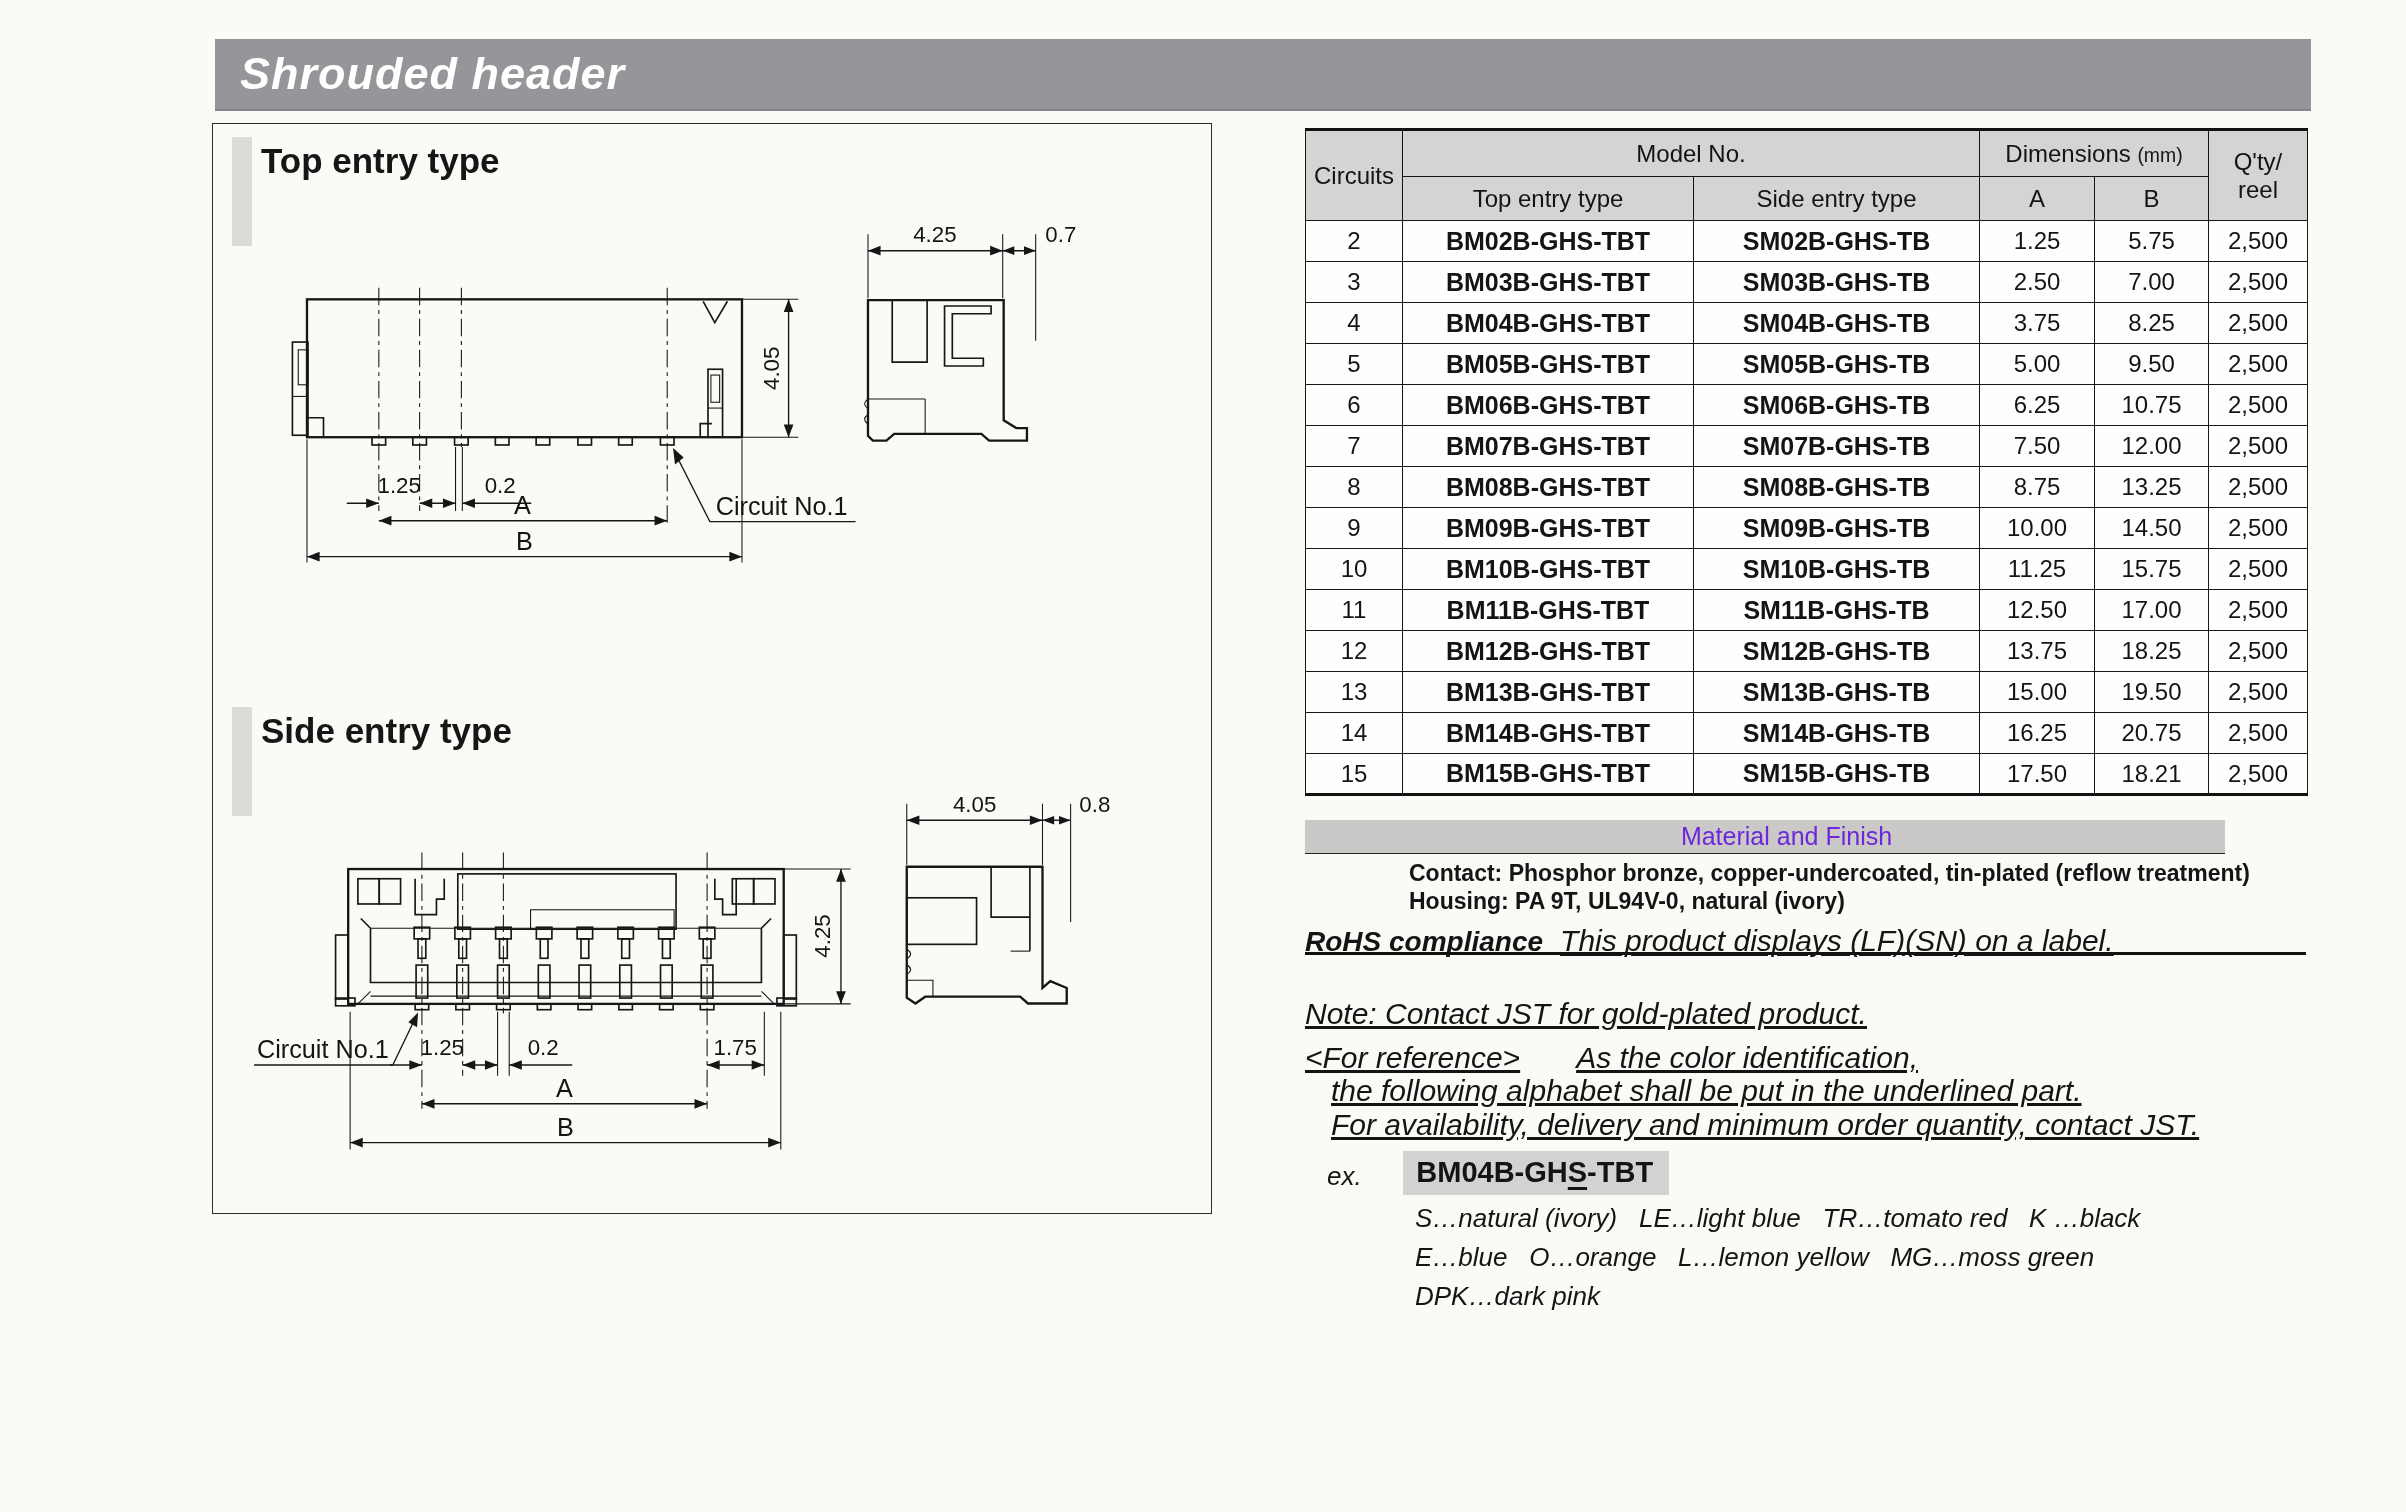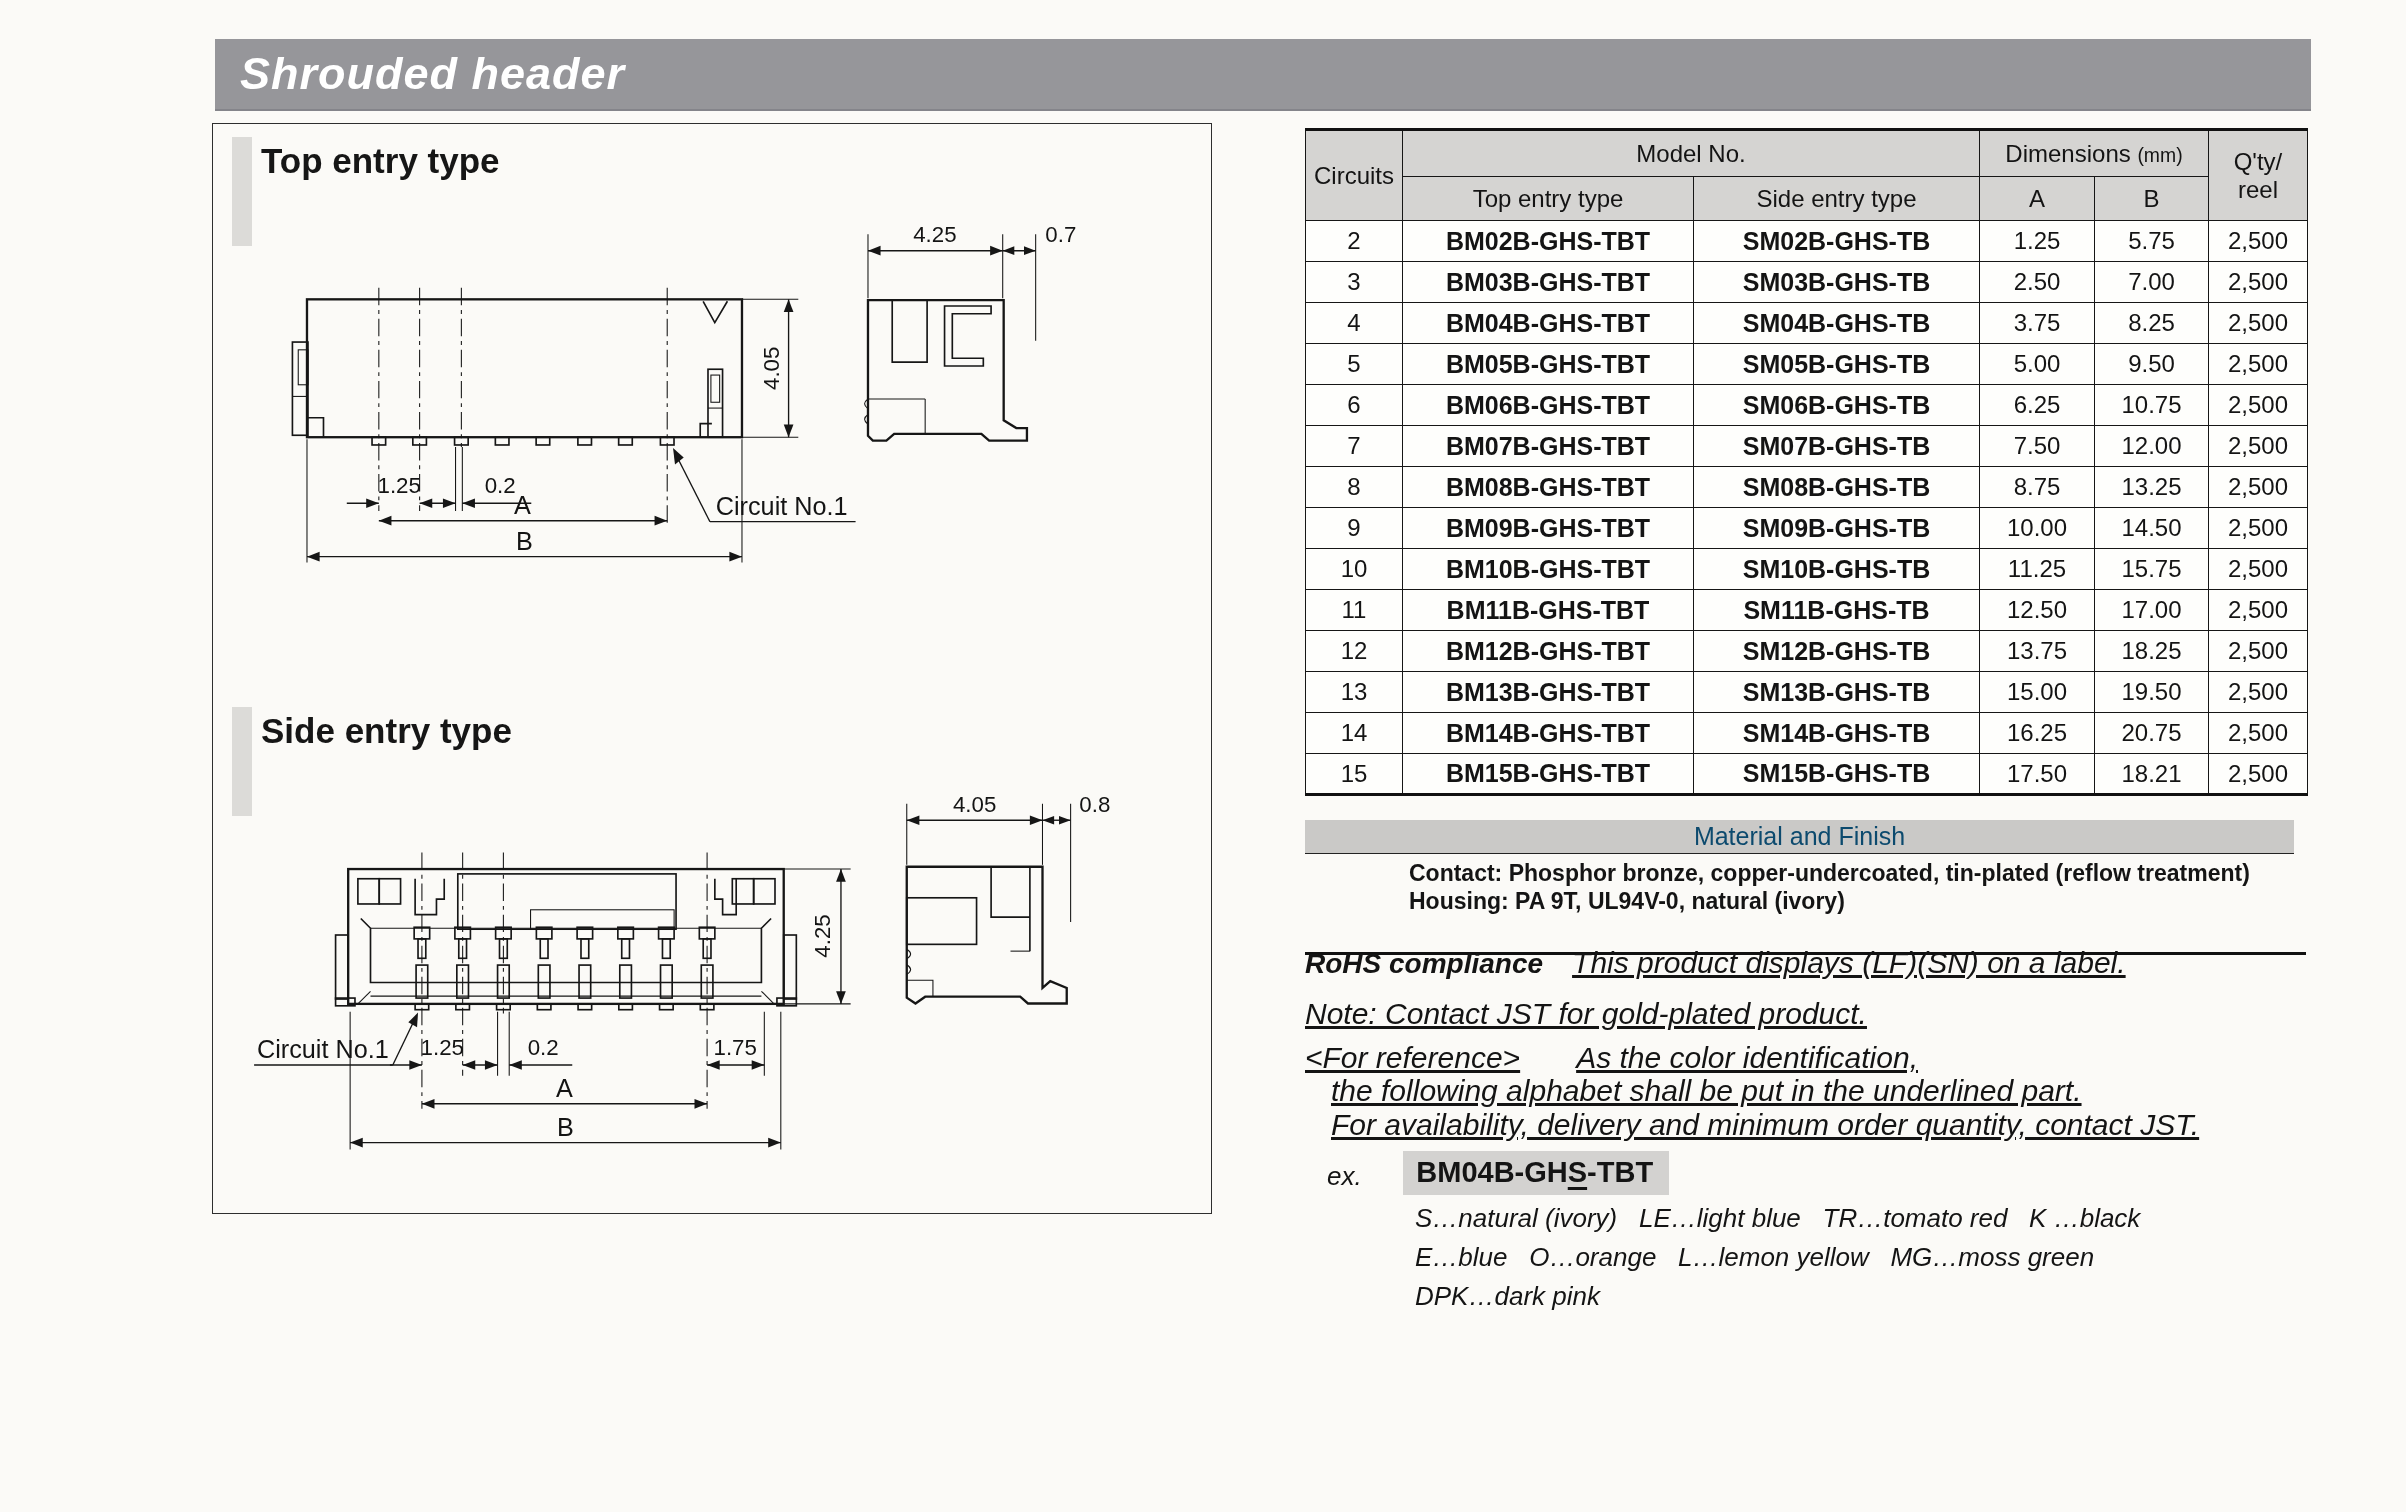--- a/index.html
+++ b/index.html
@@ -54,28 +54,28 @@
   table.model thead tr.r2{height:44px;}
   table.model tbody tr{height:41px;background:#fefefc;}
   th.bold, td.c-model{font-weight:bold;}
   td.c-model{font-size:25px;}
   td.c-circ,td.c-dim,td.c-qty{font-size:24px;}
   th .unit{font-size:19.4px;}
   th.qty{font-weight:bold;font-size:24px;line-height:28px;}
 
   
   .mat-bar{
-    left:1305px;top:820px;width:989px;height:33px;
+    left:1305px;top:820px;width:877px;height:33px;
     background:#cac9c7;border-bottom:1.9px solid #222;
     display:flex;align-items:center;justify-content:center;
-    font-size:25px;color:#0c4a6e;
+    font-size:25px;color:#6d28d9;padding-left:43px;
   }
   .mat-lines{left:1409px;top:859px;width:951px;font-size:23px;font-weight:bold;line-height:28px;white-space:nowrap;}
   .rule{left:1305px;top:952px;width:1001px;height:0;border-top:3.9px solid #111;}
-  .rohs-line{left:1305px;top:946px;display:flex;align-items:baseline;gap:29px;white-space:nowrap;}
+  .rohs-line{left:1305px;top:924px;display:flex;align-items:baseline;gap:17px;white-space:nowrap;}
   .rohs-label{font-size:28px;font-weight:bold;font-style:italic;}
   .it{font-size:30px;font-style:italic;white-space:pre;text-decoration:underline;}
   .note-line{left:1305px;top:997px;}
   .ref1{left:1305px;top:1041px;display:flex;gap:56px;white-space:nowrap;}
   .ref2{left:1331px;top:1074px;}
   .ref3{left:1331px;top:1108px;}
   .ex-row{left:1327px;top:1151px;display:flex;align-items:flex-start;}
   .ex-label{font-size:26px;font-style:italic;margin-top:9.7px;}
   .ex-box{
     margin-left:41px;background:#d3d2d0;

